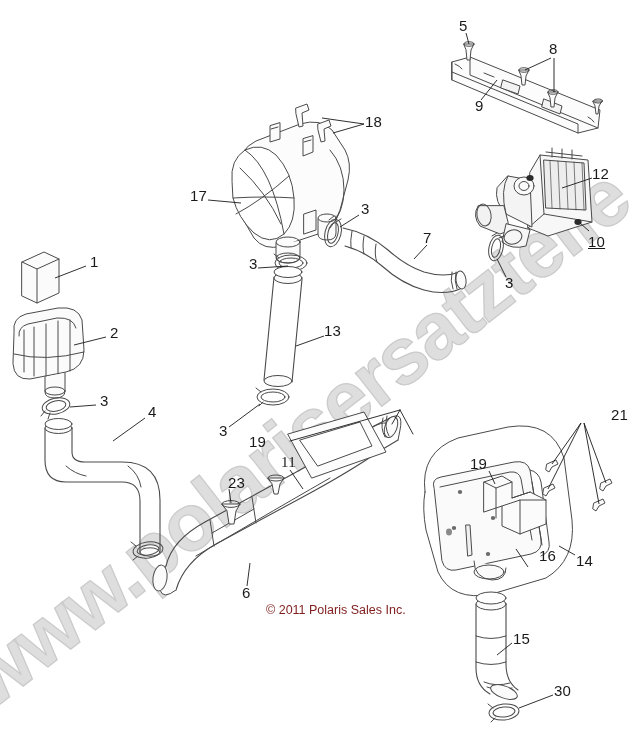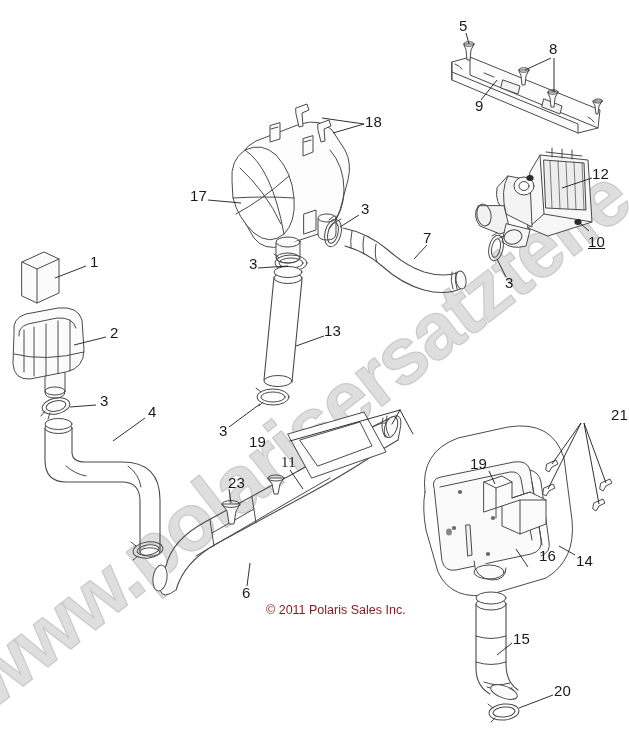--- a/index.html
+++ b/index.html
@@ -389,21 +389,21 @@
     <div class="callout" style="left:588px;top:234px;text-decoration:underline;">10</div>
     <div class="callout" style="left:281px;top:455px;font-family:Liberation Serif, serif;">11</div>
     <div class="callout" style="left:592px;top:166px;">12</div>
     <div class="callout" style="left:324px;top:323px;">13</div>
     <div class="callout" style="left:576px;top:553px;">14</div>
     <div class="callout" style="left:513px;top:631px;">15</div>
     <div class="callout" style="left:524px;top:548px;margin-left:15px;">16</div>
     <div class="callout" style="left:190px;top:188px;">17</div>
     <div class="callout" style="left:365px;top:114px;">18</div>
     <div class="callout" style="left:470px;top:456px;">19</div>
-    <div class="callout" style="left:554px;top:683px;">20</div>
+    <div class="callout" style="left:554px;top:683px;">30</div>
     <div class="callout" style="left:576px;top:407px;margin-left:35px;">21</div>
     <div class="callout" style="left:249px;top:434px;">19</div>
     <div class="callout" style="left:216px;top:475px;margin-left:12px;">23</div>
   </div>
 
   <div id="copyright">© 2011 Polaris Sales Inc.</div>
 
 </div>
 
 </body></html>

